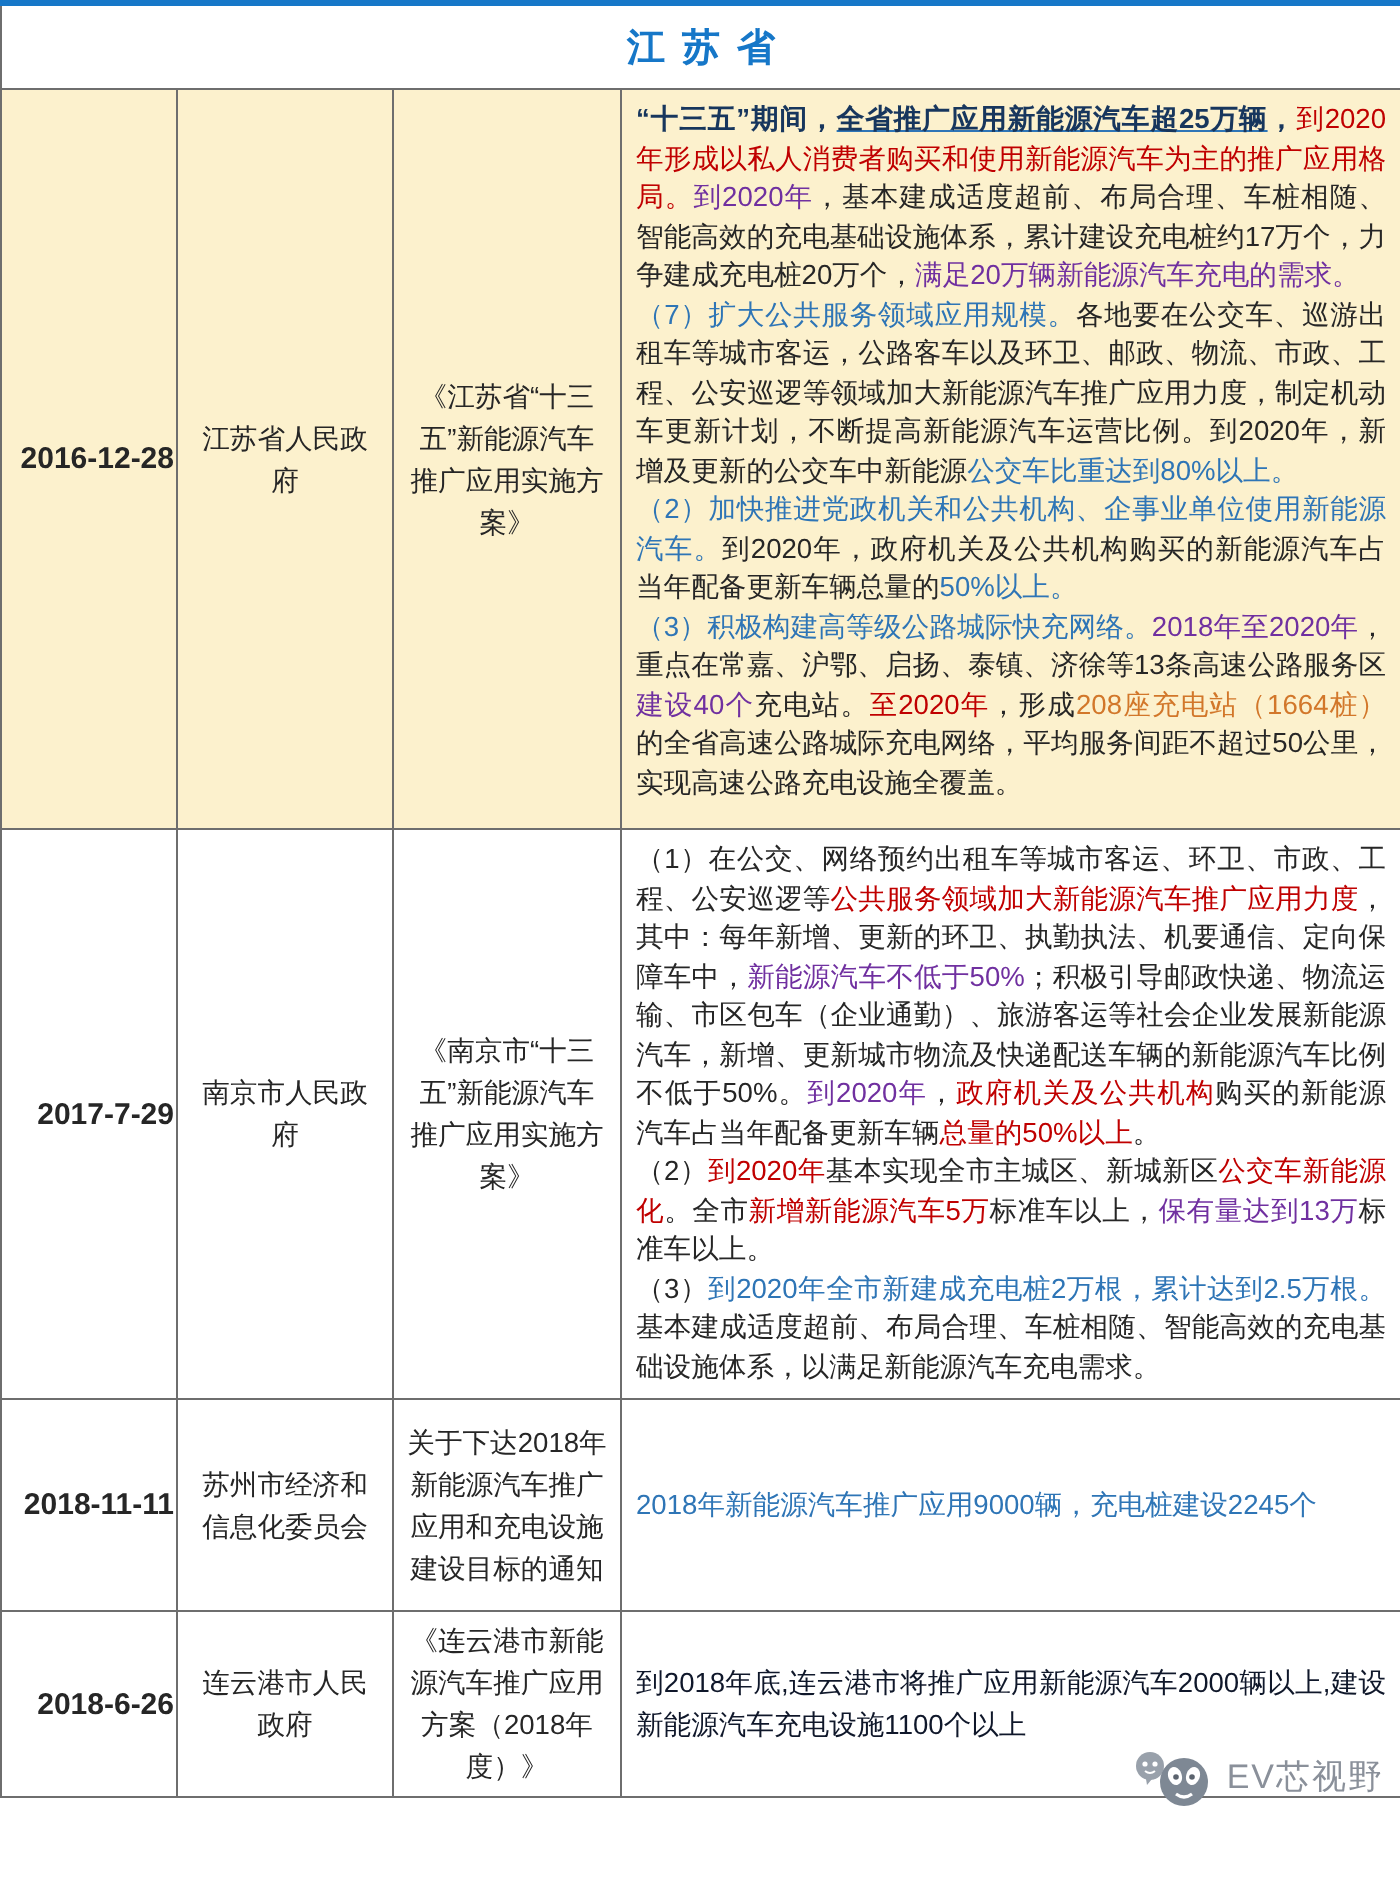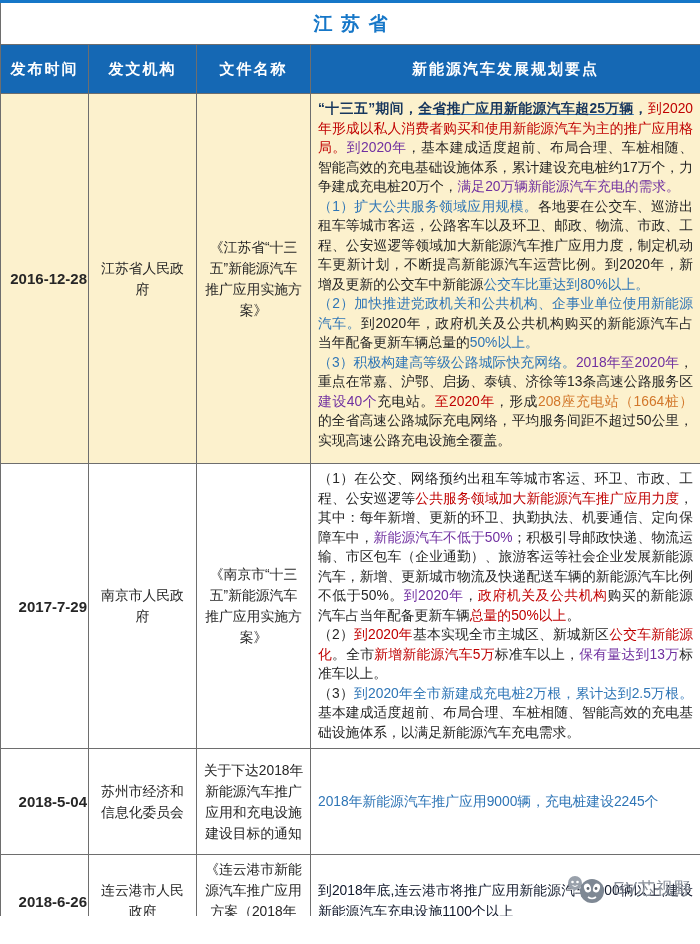--- a/index.html
+++ b/index.html
@@ -41,55 +41,49 @@
     <colgroup>
       <col style="width:88px">
         <col style="width:108px">
         <col style="width:114px">
         <col style="width:390px">
     </colgroup>
     <thead>
       <tr class="title-row">
         <td colspan="4">江苏省</td>
       </tr>
-      <tr class="header-row">
-        <th>发布时间</th>
-        <th>发文机构</th>
-        <th>文件名称</th>
-        <th>新能源汽车发展规划要点</th>
-      </tr>
     </thead>
     <tbody id="tbody">
         <tr>
           <td class="cell-date">2016-12-28</td>
           <td class="cell-org">江苏省人民政府</td>
           <td class="cell-doc">《江苏省“十三五”新能源汽车推广应用实施方案》</td>
           <td class="cell-content">
             <div class="cw" style="max-height: 358px;">
               <p><span style="color: rgb(23, 54, 93); font-weight: 700;">“十三五”期间，</span><span style="color: rgb(23, 54, 93); font-weight: 700; text-decoration: underline rgb(46, 117, 182);">全省推广应用新能源汽车超25万辆</span><span style="color: rgb(23, 54, 93); font-weight: 700;">，</span><span style="color: rgb(192, 0, 0);">到2020年形成以私人消费者购买和使用新能源汽车为主的推广应用格局。</span><span style="color: rgb(112, 48, 160);">到2020年</span><span style="color: rgb(38, 38, 38);">，基本建成适度超前、布局合理、车桩相随、智能高效的充电基础设施体系，累计建设充电桩约17万个，力争建成充电桩20万个，</span><span style="color: rgb(112, 48, 160);">满足20万辆新能源汽车充电的需求。</span></p>
-              <p><span style="color: rgb(46, 117, 182);">（1）扩大公共服务领域应用规模。</span><span style="color: rgb(38, 38, 38);">各地要在公交车、巡游出租车等城市客运，公路客车以及环卫、邮政、物流、市政、工程、公安巡逻等领域加大新能源汽车推广应用力度，制定机动车更新计划，不断提高新能源汽车运营比例。到2020年，新增及更新的公交车中新能源</span><span style="color: rgb(46, 117, 182);">公交车比重达到80%以上。</span></p>
+              <p><span style="color: rgb(46, 117, 182);">（7）扩大公共服务领域应用规模。</span><span style="color: rgb(38, 38, 38);">各地要在公交车、巡游出租车等城市客运，公路客车以及环卫、邮政、物流、市政、工程、公安巡逻等领域加大新能源汽车推广应用力度，制定机动车更新计划，不断提高新能源汽车运营比例。到2020年，新增及更新的公交车中新能源</span><span style="color: rgb(46, 117, 182);">公交车比重达到80%以上。</span></p>
               <p><span style="color: rgb(46, 117, 182);">（2）加快推进党政机关和公共机构、企事业单位使用新能源汽车。</span><span style="color: rgb(38, 38, 38);">到2020年，政府机关及公共机构购买的新能源汽车占当年配备更新车辆总量的</span><span style="color: rgb(46, 117, 182);">50%以上。</span></p>
               <p><span style="color: rgb(46, 117, 182);">（3）积极构建高等级公路城际快充网络。</span><span style="color: rgb(112, 48, 160);">2018年至2020年</span><span style="color: rgb(38, 38, 38);">，重点在常嘉、沪鄂、启扬、泰镇、济徐等13条高速公路服务区</span><span style="color: rgb(112, 48, 160);">建设40个</span><span style="color: rgb(38, 38, 38);">充电站。</span><span style="color: rgb(192, 0, 0);">至2020年</span><span style="color: rgb(38, 38, 38);">，形成</span><span style="color: rgb(210, 119, 42);">208座充电站（1664桩）</span><span style="color: rgb(38, 38, 38);">的全省高速公路城际充电网络，平均服务间距不超过50公里，实现高速公路充电设施全覆盖。</span></p>
             </div>
           </td>
         </tr>
         <tr>
           <td class="cell-date">2017-7-29</td>
           <td class="cell-org">南京市人民政府</td>
           <td class="cell-doc">《南京市“十三五”新能源汽车推广应用实施方案》</td>
           <td class="cell-content">
             <div class="cw" style="max-height: 273px;">
               <p><span style="color: rgb(38, 38, 38);">（1）在公交、网络预约出租车等城市客运、环卫、市政、工程、公安巡逻等</span><span style="color: rgb(192, 0, 0);">公共服务领域加大新能源汽车推广应用力度</span><span style="color: rgb(38, 38, 38);">，其中：每年新增、更新的环卫、执勤执法、机要通信、定向保障车中，</span><span style="color: rgb(112, 48, 160);">新能源汽车不低于50%</span><span style="color: rgb(38, 38, 38);">；积极引导邮政快递、物流运输、市区包车（企业通勤）、旅游客运等社会企业发展新能源汽车，新增、更新城市物流及快递配送车辆的新能源汽车比例不低于50%。</span><span style="color: rgb(112, 48, 160);">到2020年</span><span style="color: rgb(38, 38, 38);">，</span><span style="color: rgb(192, 0, 0);">政府机关及公共机构</span><span style="color: rgb(38, 38, 38);">购买的新能源汽车占当年配备更新车辆</span><span style="color: rgb(192, 0, 0);">总量的50%以上</span><span style="color: rgb(38, 38, 38);">。</span></p>
               <p><span style="color: rgb(38, 38, 38);">（2）</span><span style="color: rgb(192, 0, 0);">到2020年</span><span style="color: rgb(38, 38, 38);">基本实现全市主城区、新城新区</span><span style="color: rgb(192, 0, 0);">公交车新能源化</span><span style="color: rgb(38, 38, 38);">。全市</span><span style="color: rgb(192, 0, 0);">新增新能源汽车5万</span><span style="color: rgb(38, 38, 38);">标准车以上，</span><span style="color: rgb(112, 48, 160);">保有量达到13万</span><span style="color: rgb(38, 38, 38);">标准车以上。</span></p>
               <p><span style="color: rgb(38, 38, 38);">（3）</span><span style="color: rgb(46, 117, 182);">到2020年全市新建成充电桩2万根，累计达到2.5万根。</span><span style="color: rgb(38, 38, 38);">基本建成适度超前、布局合理、车桩相随、智能高效的充电基础设施体系，以满足新能源汽车充电需求。</span></p>
             </div>
           </td>
         </tr>
         <tr>
-          <td class="cell-date">2018-5-04</td>
+          <td class="cell-date">2018-11-11</td>
           <td class="cell-org">苏州市经济和信息化委员会</td>
           <td class="cell-doc">关于下达2018年新能源汽车推广应用和充电设施建设目标的通知</td>
           <td class="cell-content">
             <div class="cw">
               <p><span style="color: rgb(46, 117, 182);">2018年新能源汽车推广应用9000辆，充电桩建设2245个</span></p>
             </div>
           </td>
         </tr>
         <tr>
           <td class="cell-date">2018-6-26</td>

